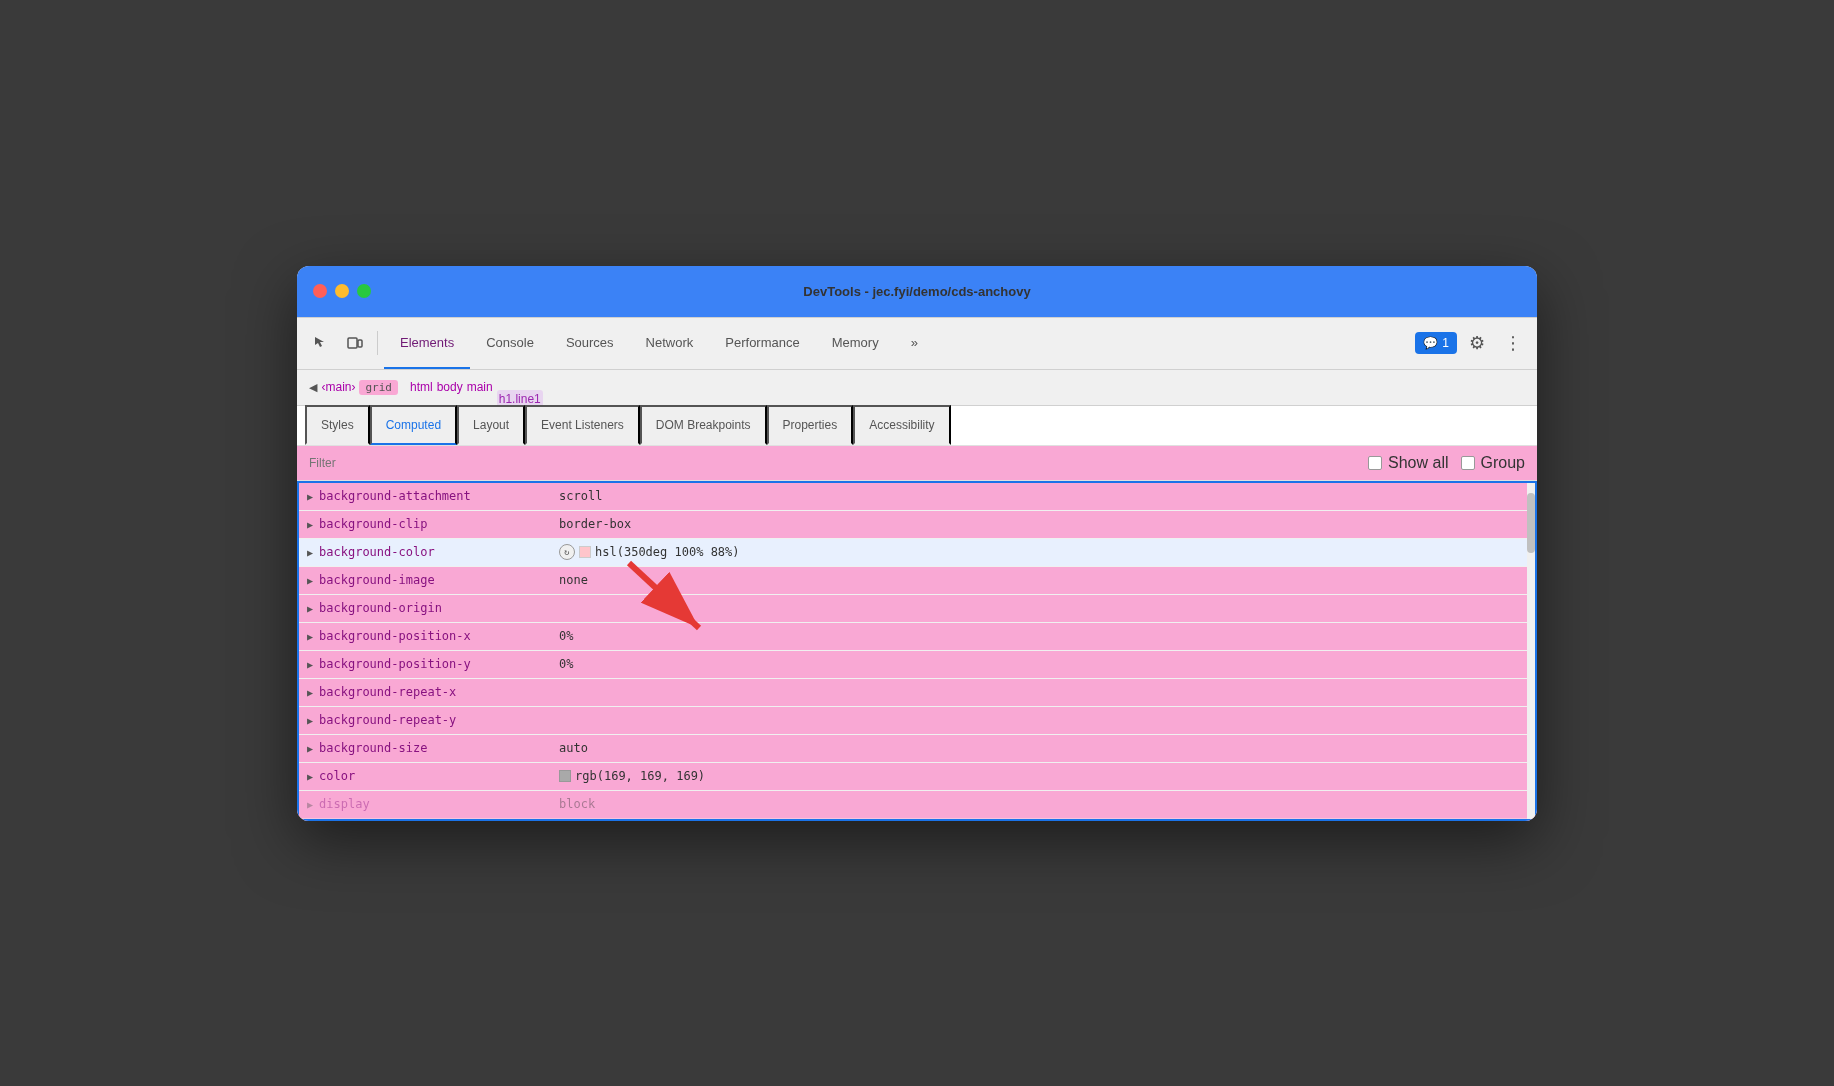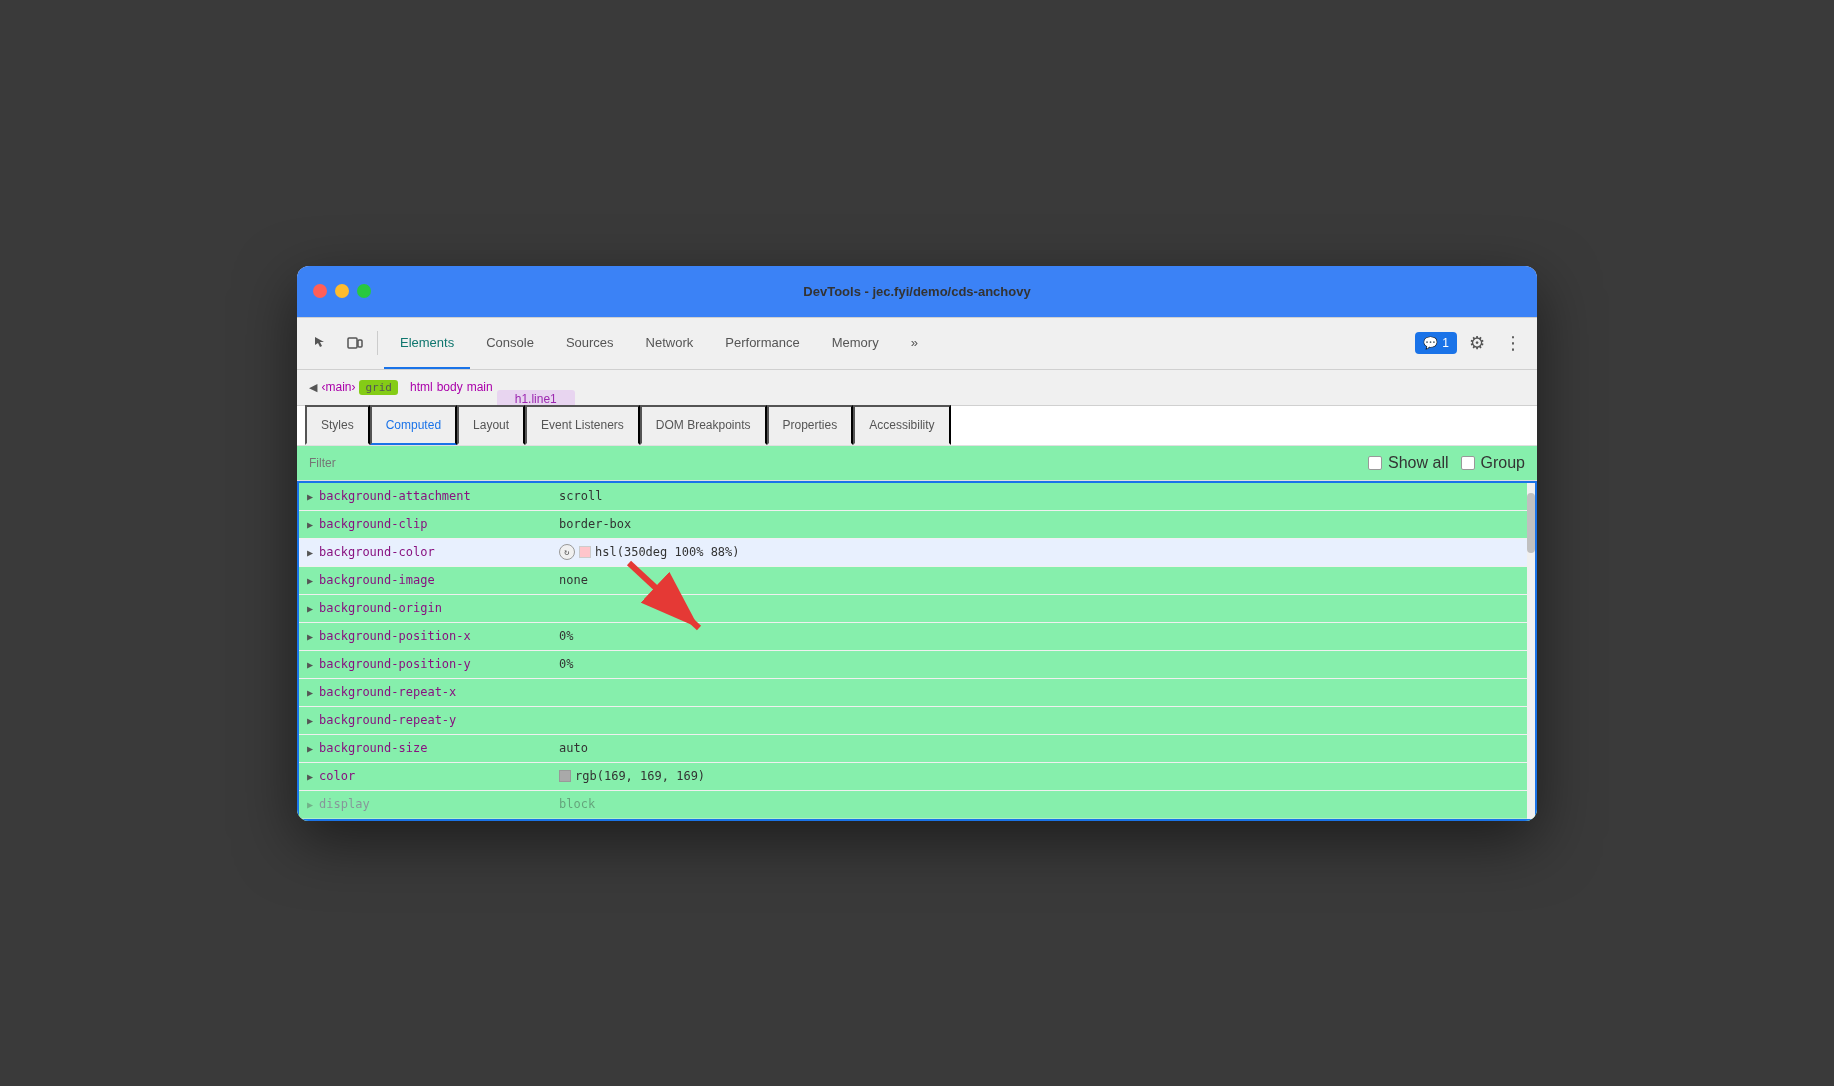--- a/index.html
+++ b/index.html
@@ -93,21 +93,21 @@
       color: #555;
       cursor: pointer;
       border: none;
       background: none;
       border-bottom: 2px solid transparent;
       height: 52px;
       display: flex;
       align-items: center;
     }
     .toolbar-tab.active {
-      color: #0f766e;
+      color: #701a75;
       border-bottom: 2px solid #1a73e8;
     }
     .toolbar-right {
       display: flex;
       align-items: center;
       gap: 4px;
     }
     .toolbar-badge-btn {
       display: flex;
       align-items: center;
@@ -187,21 +187,21 @@
       border-bottom: 2px solid transparent;
     }
     .subtab.active {
       color: #1a73e8;
       border-bottom: 2px solid #1a73e8;
       font-weight: 500;
     }
 
     
     .main-content {
-      background: #86efac;
+      background: #f9a8d4;
       display: flex;
       flex-direction: column;
       position: relative;
     }
 
     
     .filter-bar {
       display: flex;
       align-items: center;
       padding: 8px 12px;
@@ -388,26 +388,26 @@
       </button>
       <button class="toolbar-more-btn">
         <span>⋮</span>
       </button>
     </div>
   </div>
 
   <div class="breadcrumb-bar">
     <span style="margin-right:4px; color:#555; font-size:11px;">◀</span>
     <span class="breadcrumb-item tag-item" style="color:#aa00aa;">‹main›</span>
-    <span style="margin: 0 4px; color:#555; font-size:11px; background:#84cc16; padding:1px 6px; border-radius:3px; font-family:monospace;">grid</span>
+    <span style="margin: 0 4px; color:#555; font-size:11px; background:#f9a8d4; padding:1px 6px; border-radius:3px; font-family:monospace;">grid</span>
     <span class="breadcrumb-sep"></span>
     <span class="breadcrumb-item" style="color:#aa00aa; margin-right:4px;">html</span>
     <span class="breadcrumb-item" style="color:#aa00aa; margin-right:4px;">body</span>
     <span class="breadcrumb-item" style="color:#aa00aa; margin-right:4px;">main</span>
-    <span class="breadcrumb-item active" style="color:#9c27b0; background:#e8d5f0; padding:2px 18px; border-radius:3px;margin-top:24px;">h1.line1</span>
+    <span class="breadcrumb-item active" style="color:#9c27b0; background:#e8d5f0; padding:2px 2px; border-radius:3px;margin-top:24px;">h1.line1</span>
   </div>
 
   <div class="subtabs">
     <button class="subtab">
       <span>Styles</span>
     </button>
     <button class="subtab active">
       <span>Computed</span>
     </button>
     <button class="subtab">

